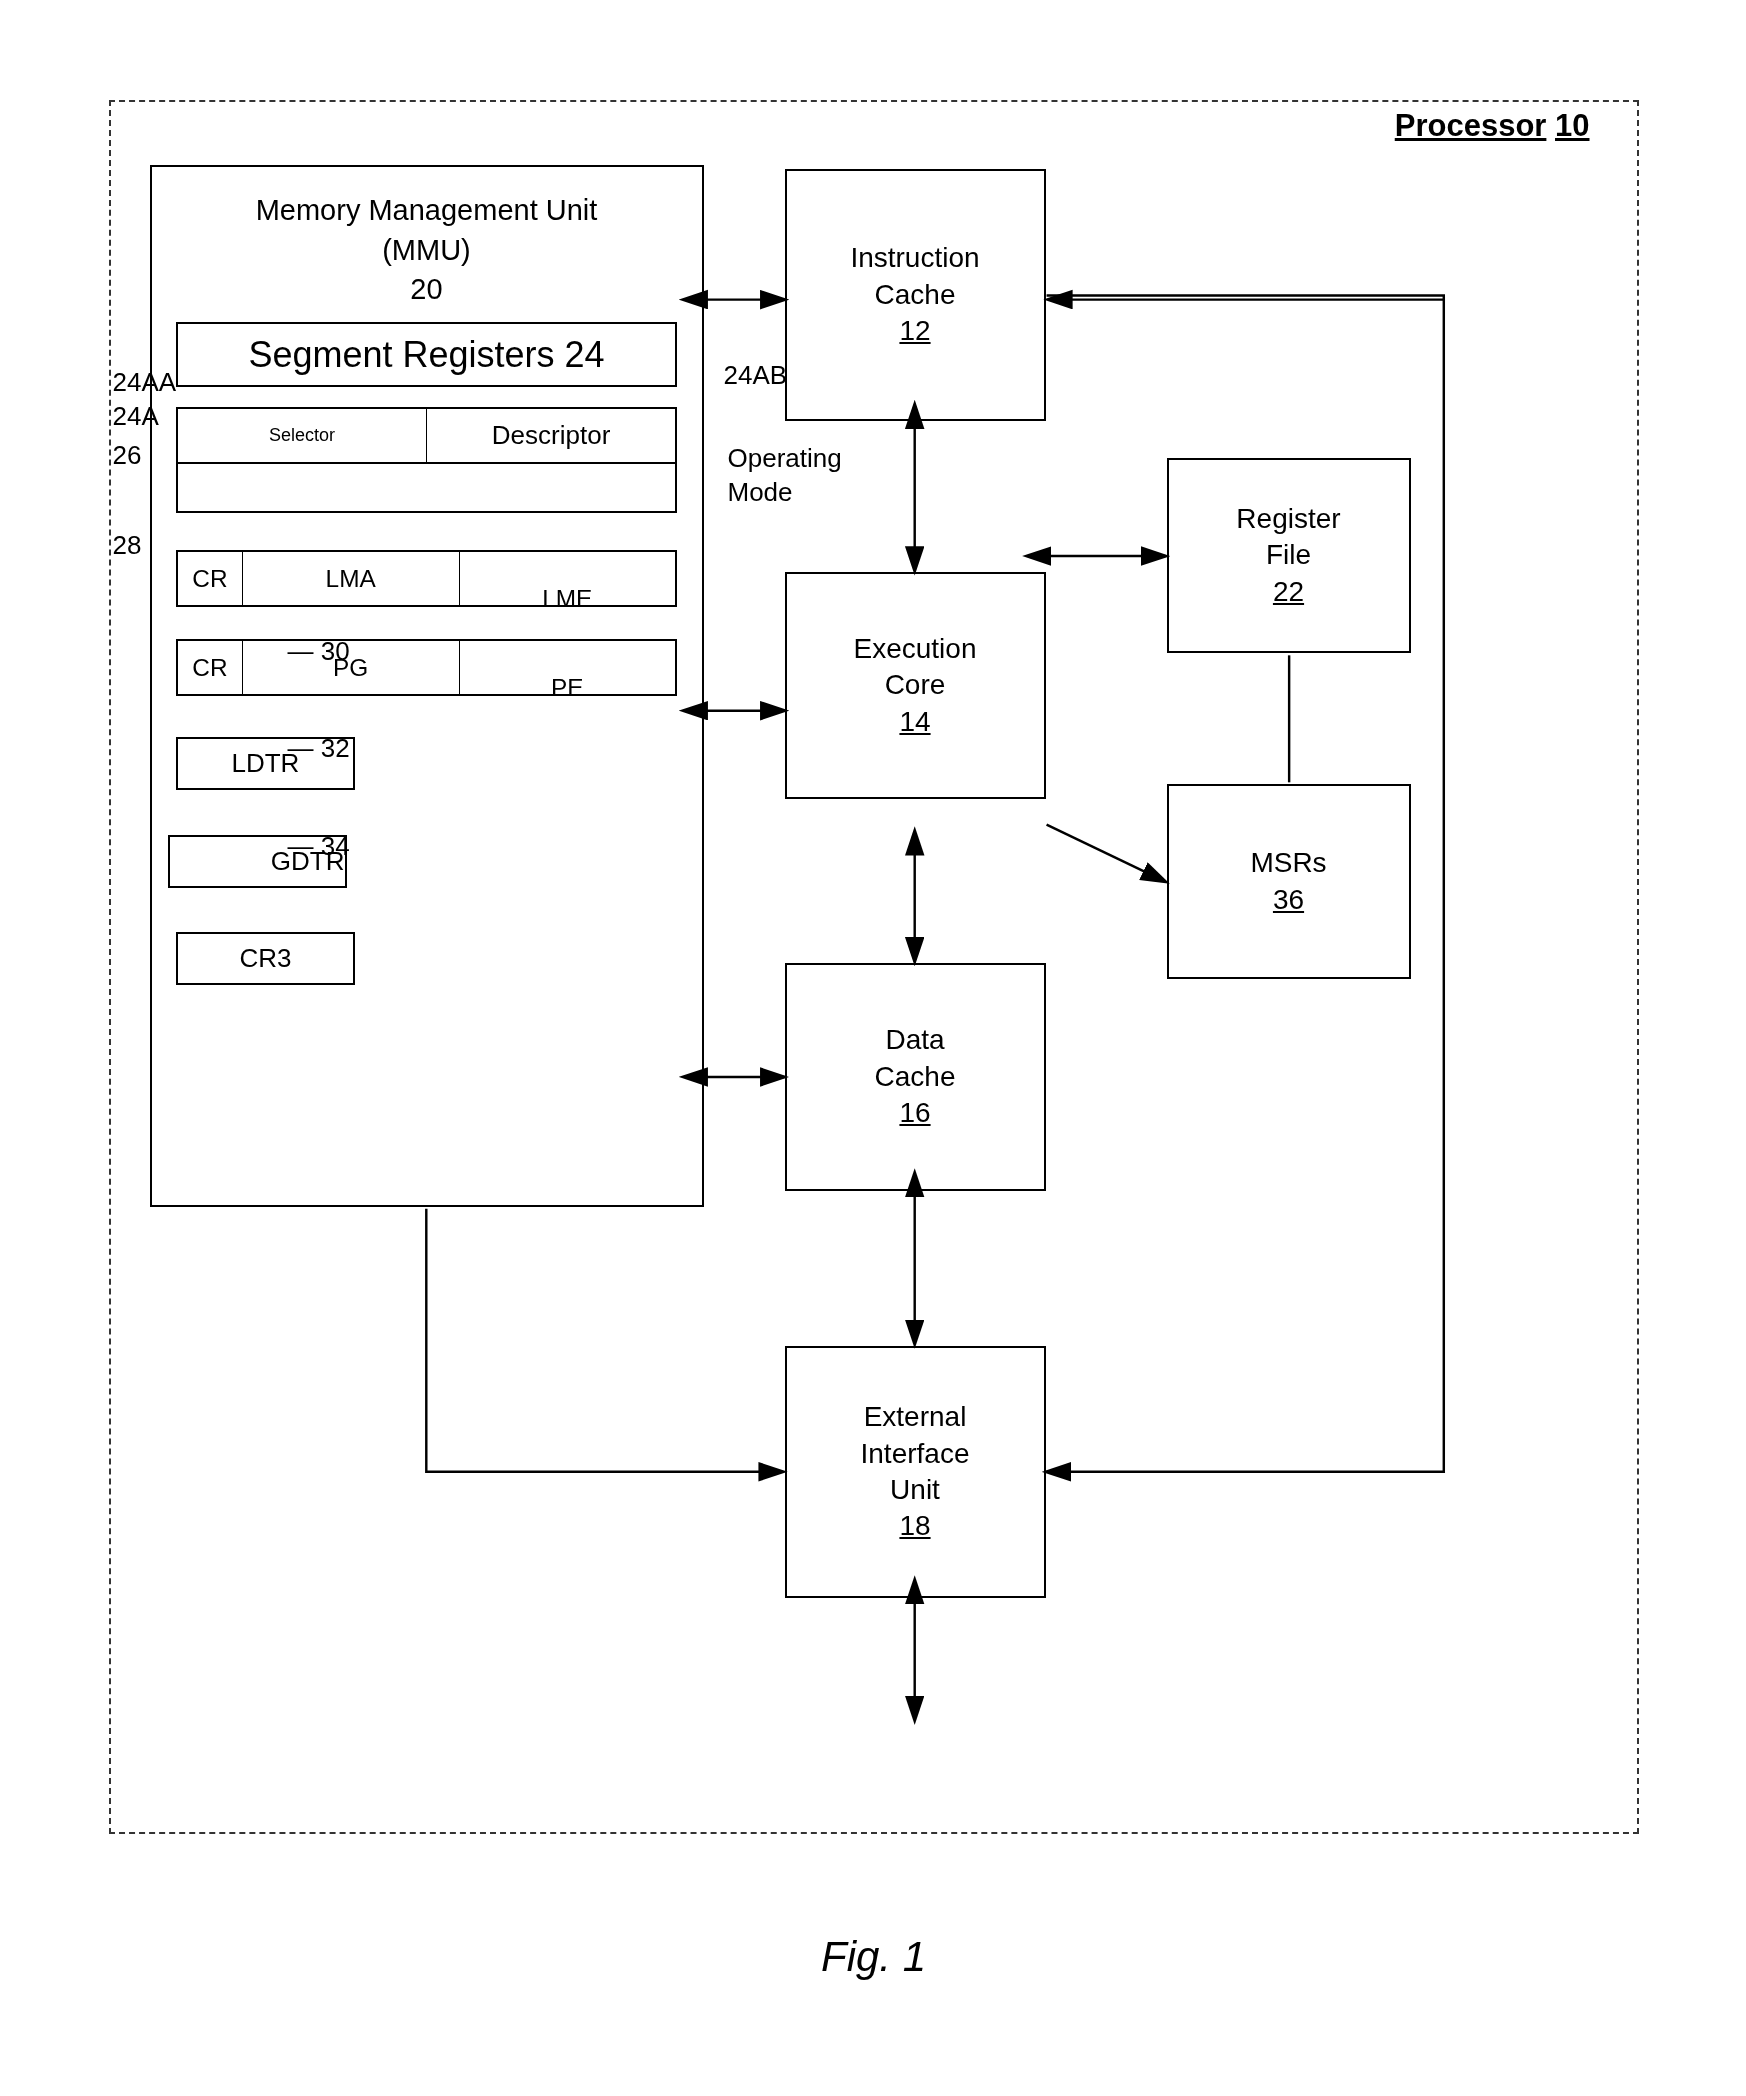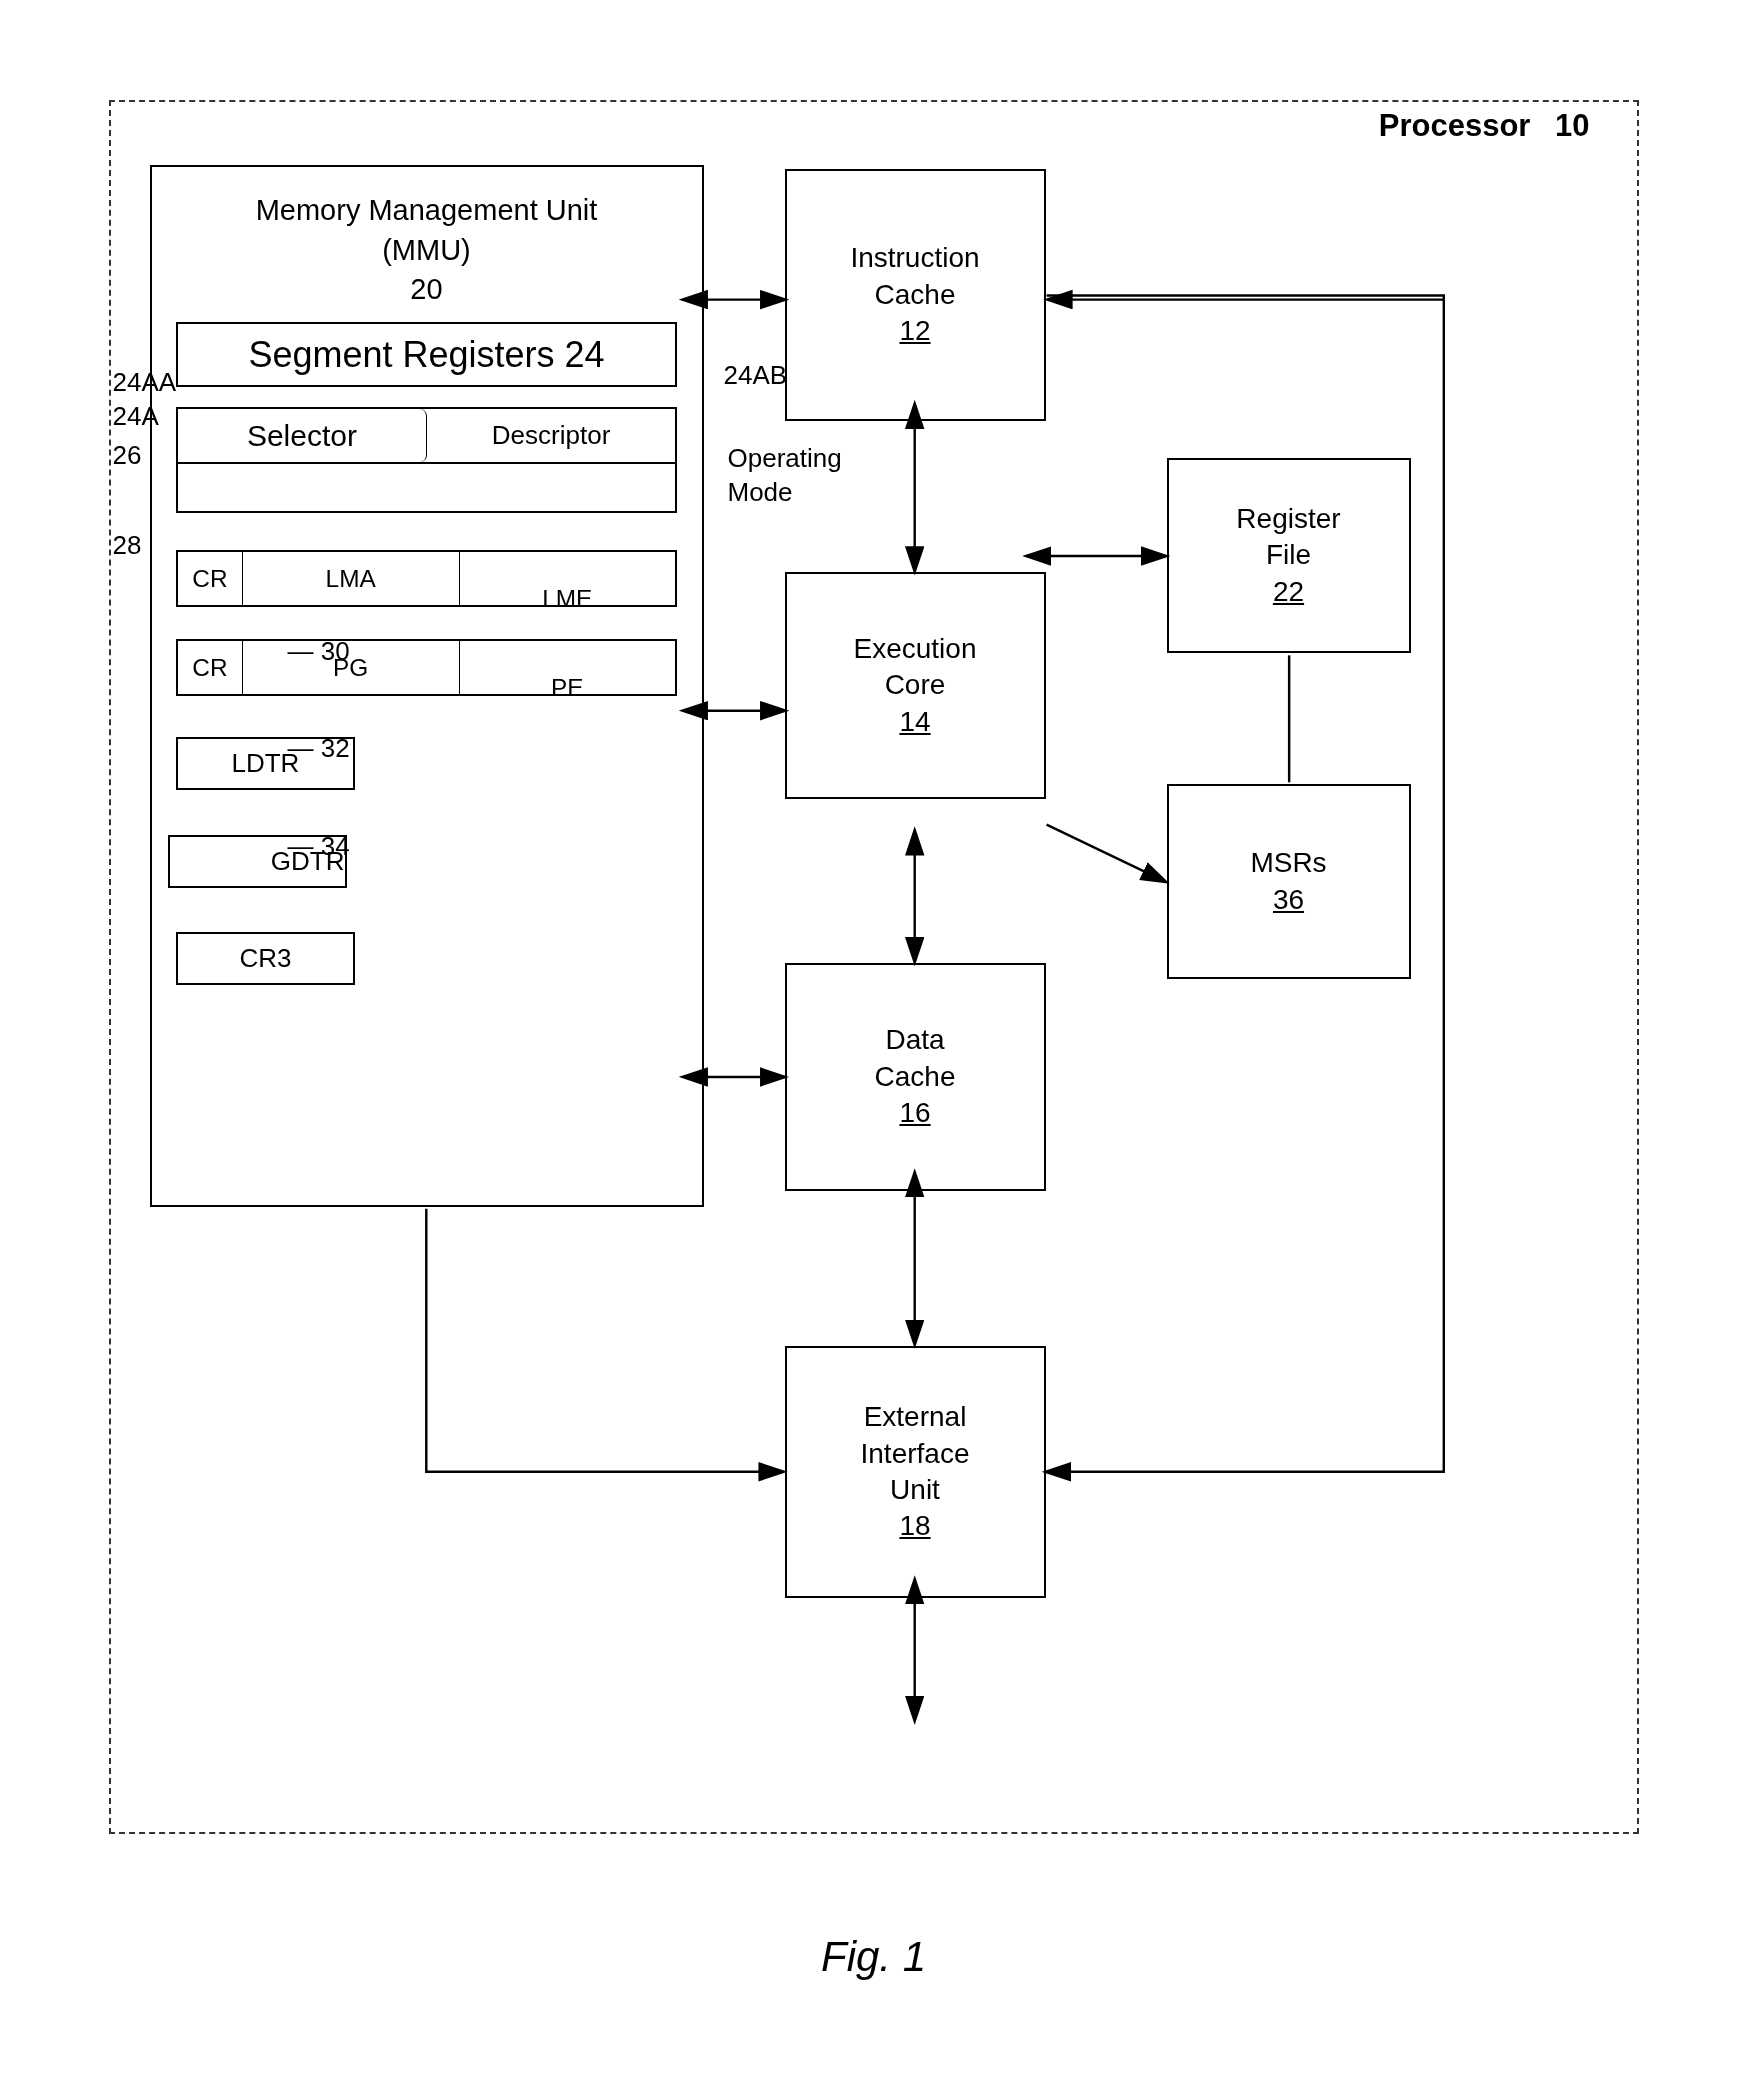--- a/index.html
+++ b/index.html
@@ -29,21 +29,21 @@
     }
     .processor-label {
       position: absolute;
       top: 57px;
       right: 98px;
       font-size: 31px;
       font-weight: bold;
       color: #000;
     }
     .processor-label span {
-      margin-left: 16px;
+      text-decoration: underline;
     }
 
     
     .box {
       position: absolute;
       background: #fff;
       border: 2px solid #000;
       display: flex;
       flex-direction: column;
       align-items: center;
@@ -99,23 +99,22 @@
       border: 2px solid #000;
       display: flex;
       align-items: center;
     }
     .sel-cell {
       flex: 1;
       height: 100%;
       display: flex;
       align-items: center;
       justify-content: center;
-      font-size: 30px;
+      font-size: 18px;
       border-right: 1.6px solid #000;
-      border-radius: 7px;
     }
     .desc-cell {
       flex: 1;
       height: 100%;
       display: flex;
       align-items: center;
       justify-content: center;
       font-size: 26px;
     }
 

